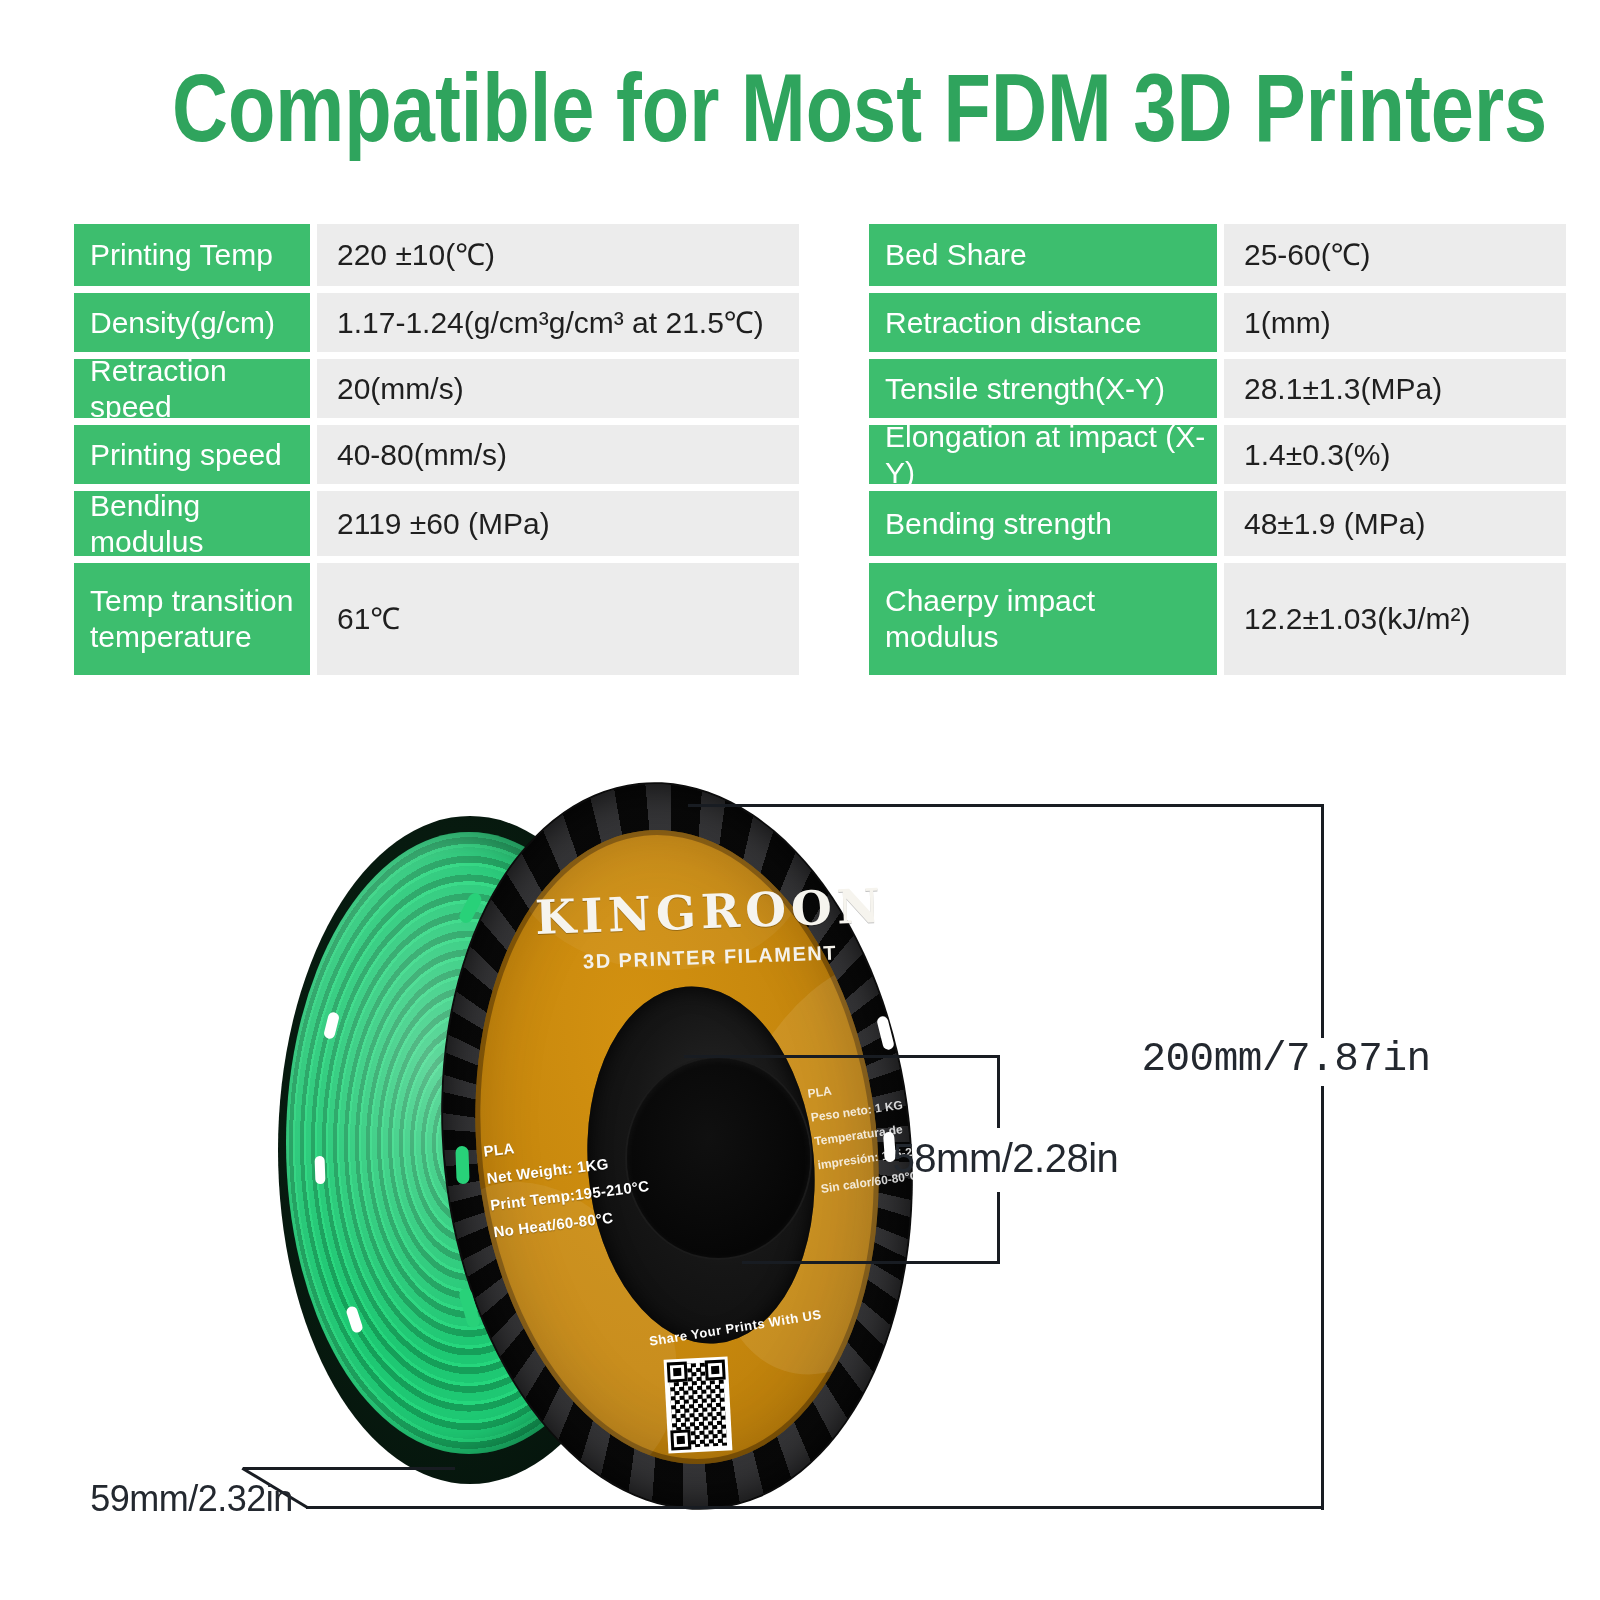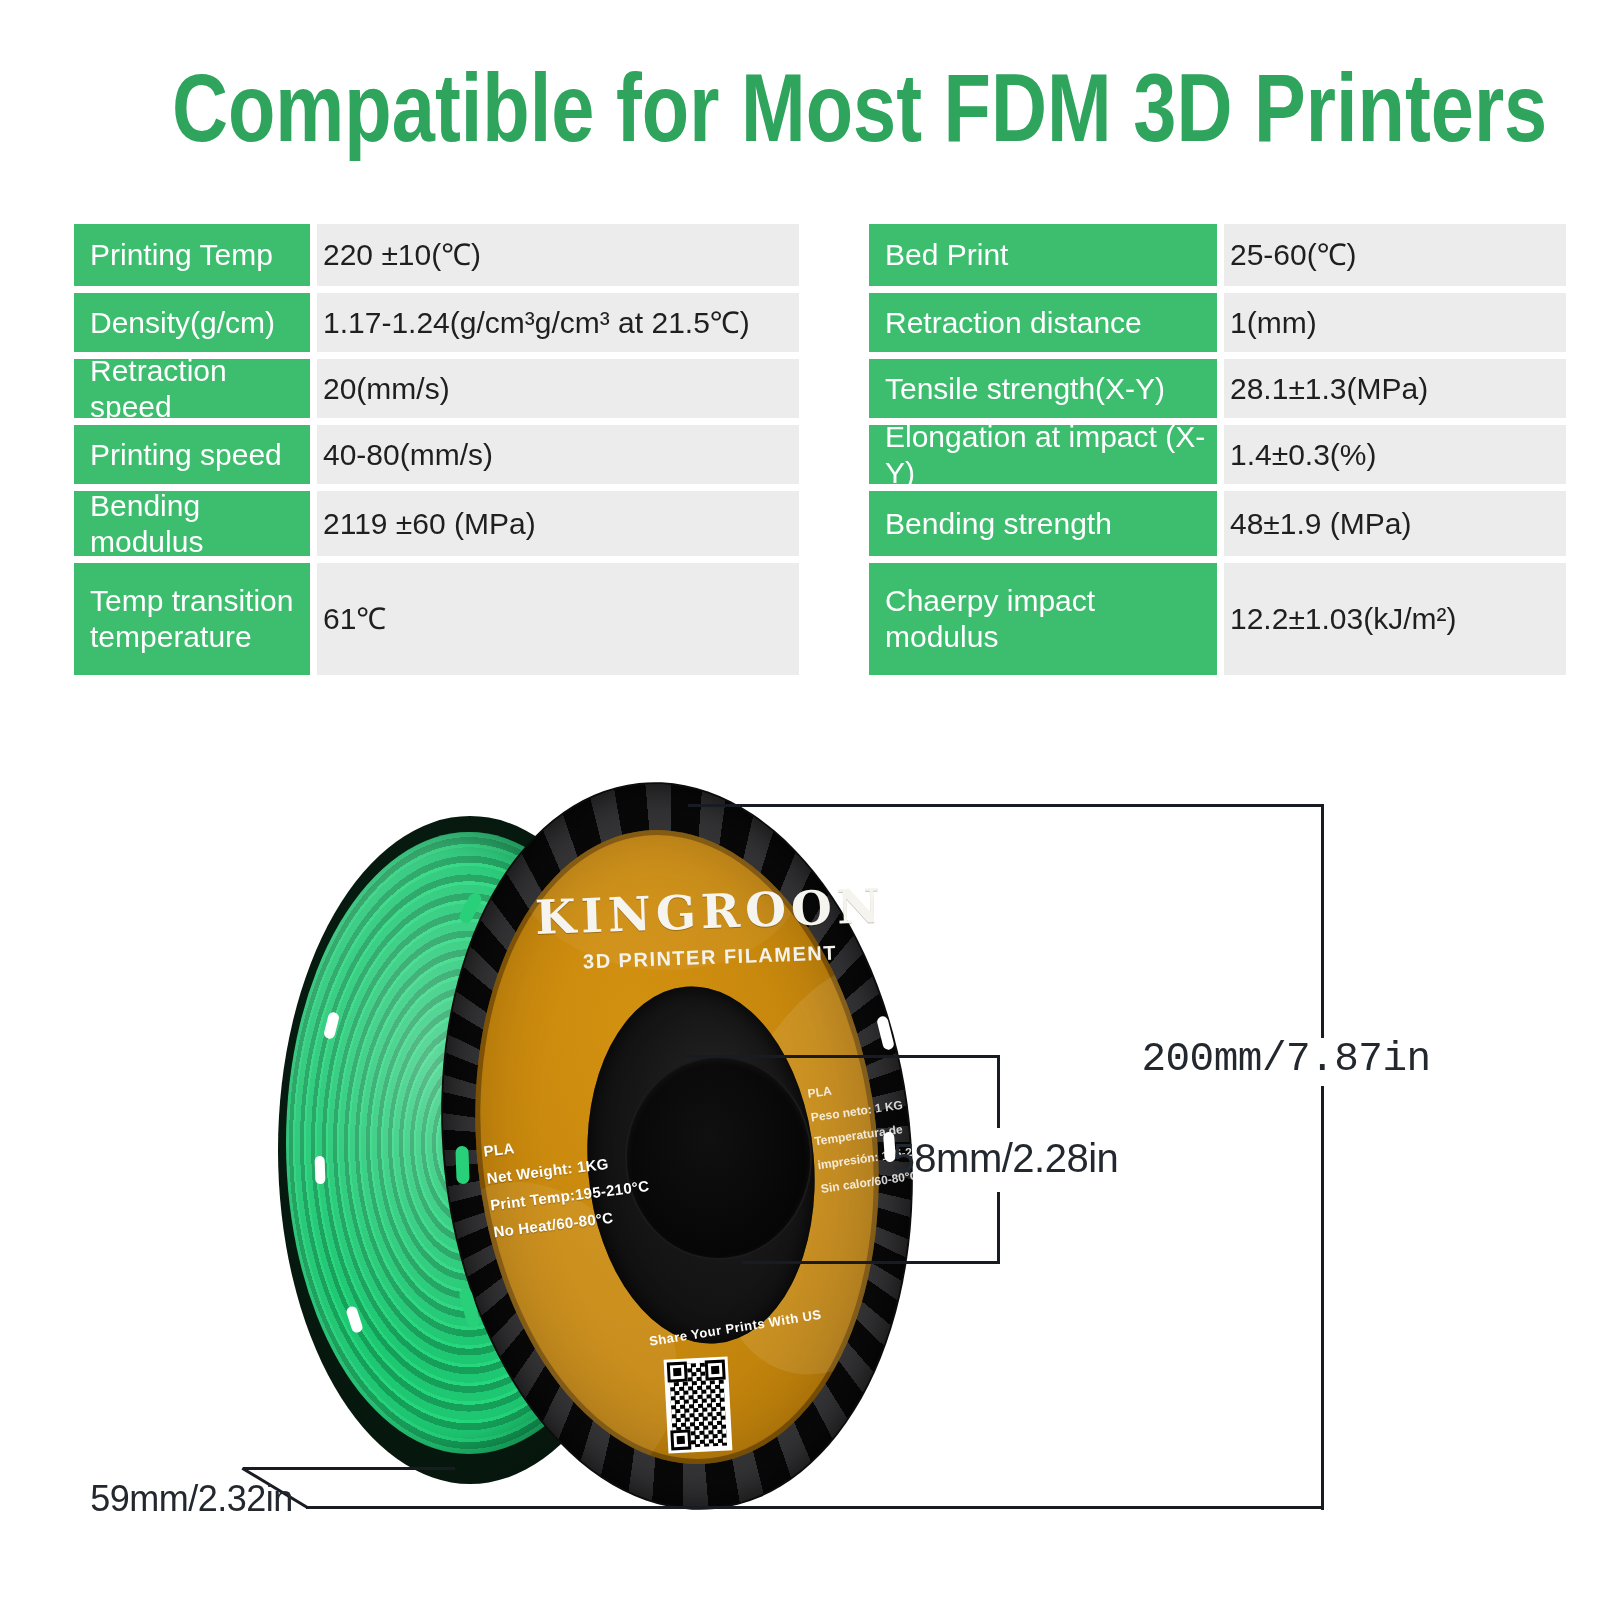--- a/index.html
+++ b/index.html
@@ -18,21 +18,21 @@
   
   .spec-table{
     position:absolute;left:30px;top:224px;width:1536px;
     display:grid;
     grid-template-columns:280px 482px 12px 392px 342px;
     grid-template-rows:62px 59px 59px 59px 65px 112px;
     gap:7px;
   }
   .cell{display:flex;align-items:center;font-size:30px;line-height:36px;}
   .cell.green{background:#3DBE6E;color:#ffffff;padding-left:16px;padding-right:6px;margin-left:44px;}
-  .cell.gray{background:#ECECEC;color:#1f1f1f;padding-left:6px;padding-right:6px;}
+  .cell.gray{background:#ECECEC;color:#1f1f1f;padding-left:20px;padding-right:6px;}
   .cell.spacer{background:transparent;}
   
   .abs{position:absolute;}
   .back-flange{
     left:278px;top:816px;width:384px;height:668px;border-radius:50%;
     background:radial-gradient(ellipse at 45% 45%, #123категория 0%, #0c2315 0%, #071a0f 55%, #04100a 100%);
     background:radial-gradient(ellipse at 45% 45%, #0c2315 0%, #071a0f 55%, #04100a 100%);
   }
   .coil{
     left:286px;top:832px;width:366px;height:622px;border-radius:50%;
@@ -121,21 +121,21 @@
 
 <div class="title-wrap">
   <span class="title">Compatible for Most FDM 3D Printers</span>
 </div>
 
 <div class="spec-table">
 
   <div class="cell green">Printing Temp</div>
   <div class="cell gray">220 ±10(℃)</div>
   <div class="cell spacer"></div>
-  <div class="cell green">Bed Print</div>
+  <div class="cell green">Bed Share</div>
   <div class="cell gray">25-60(℃)</div>
 
   <div class="cell green">Density(g/cm)</div>
   <div class="cell gray">1.17-1.24(g/cm³g/cm³ at 21.5℃)</div>
   <div class="cell spacer"></div>
   <div class="cell green">Retraction distance</div>
   <div class="cell gray">1(mm)</div>
 
   <div class="cell green">Retraction speed</div>
   <div class="cell gray">20(mm/s)</div>

